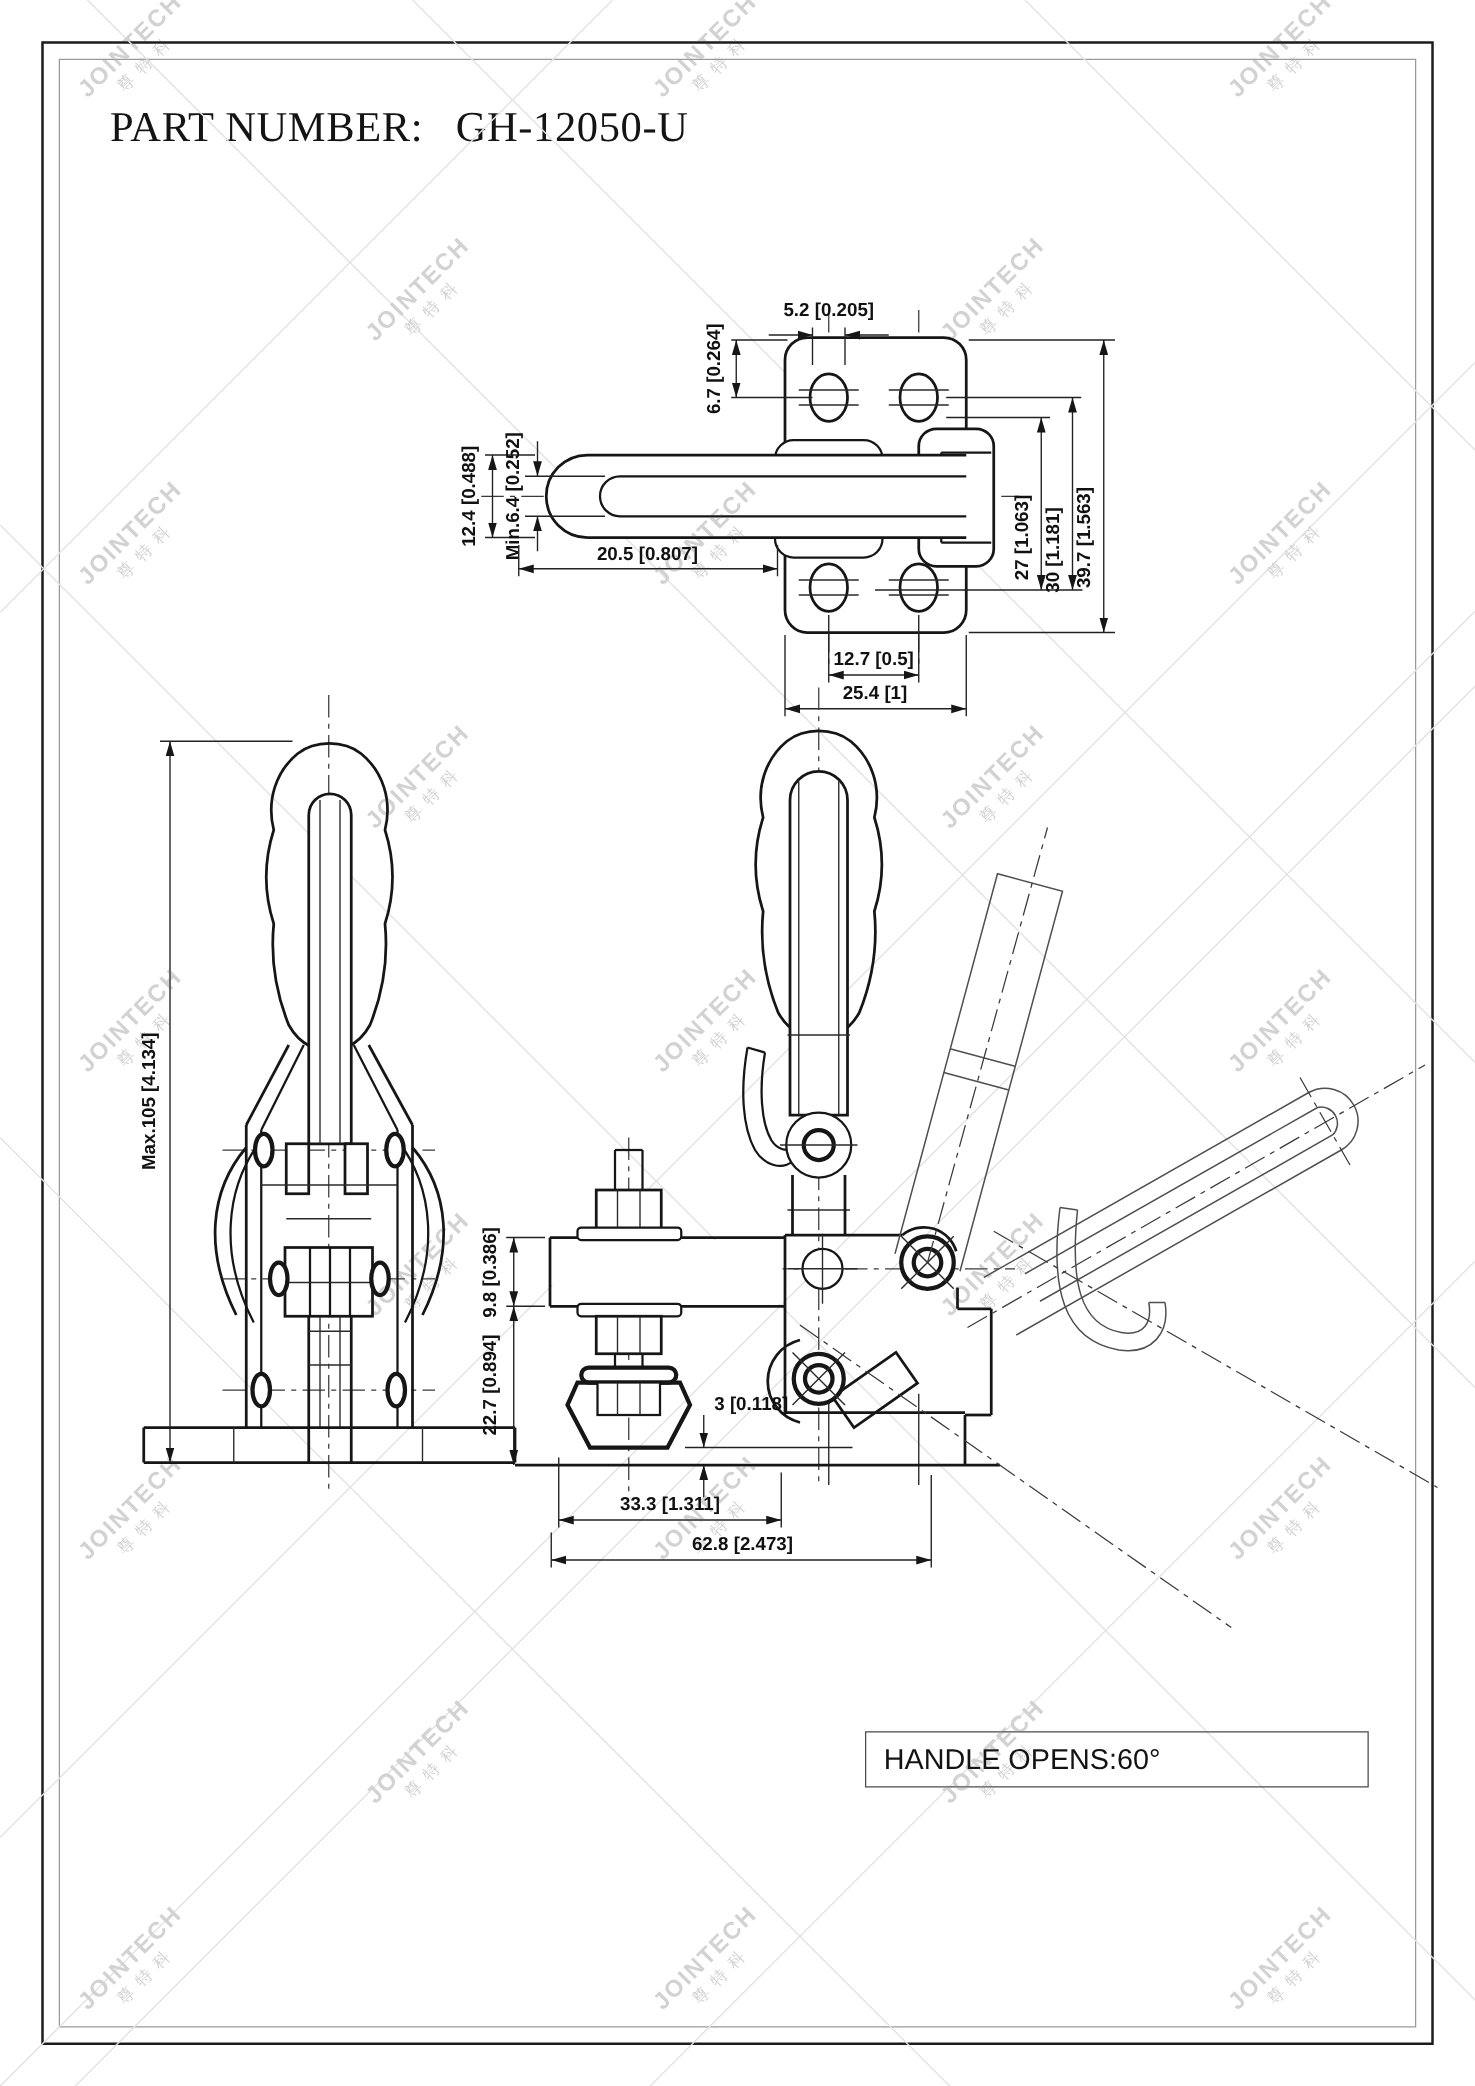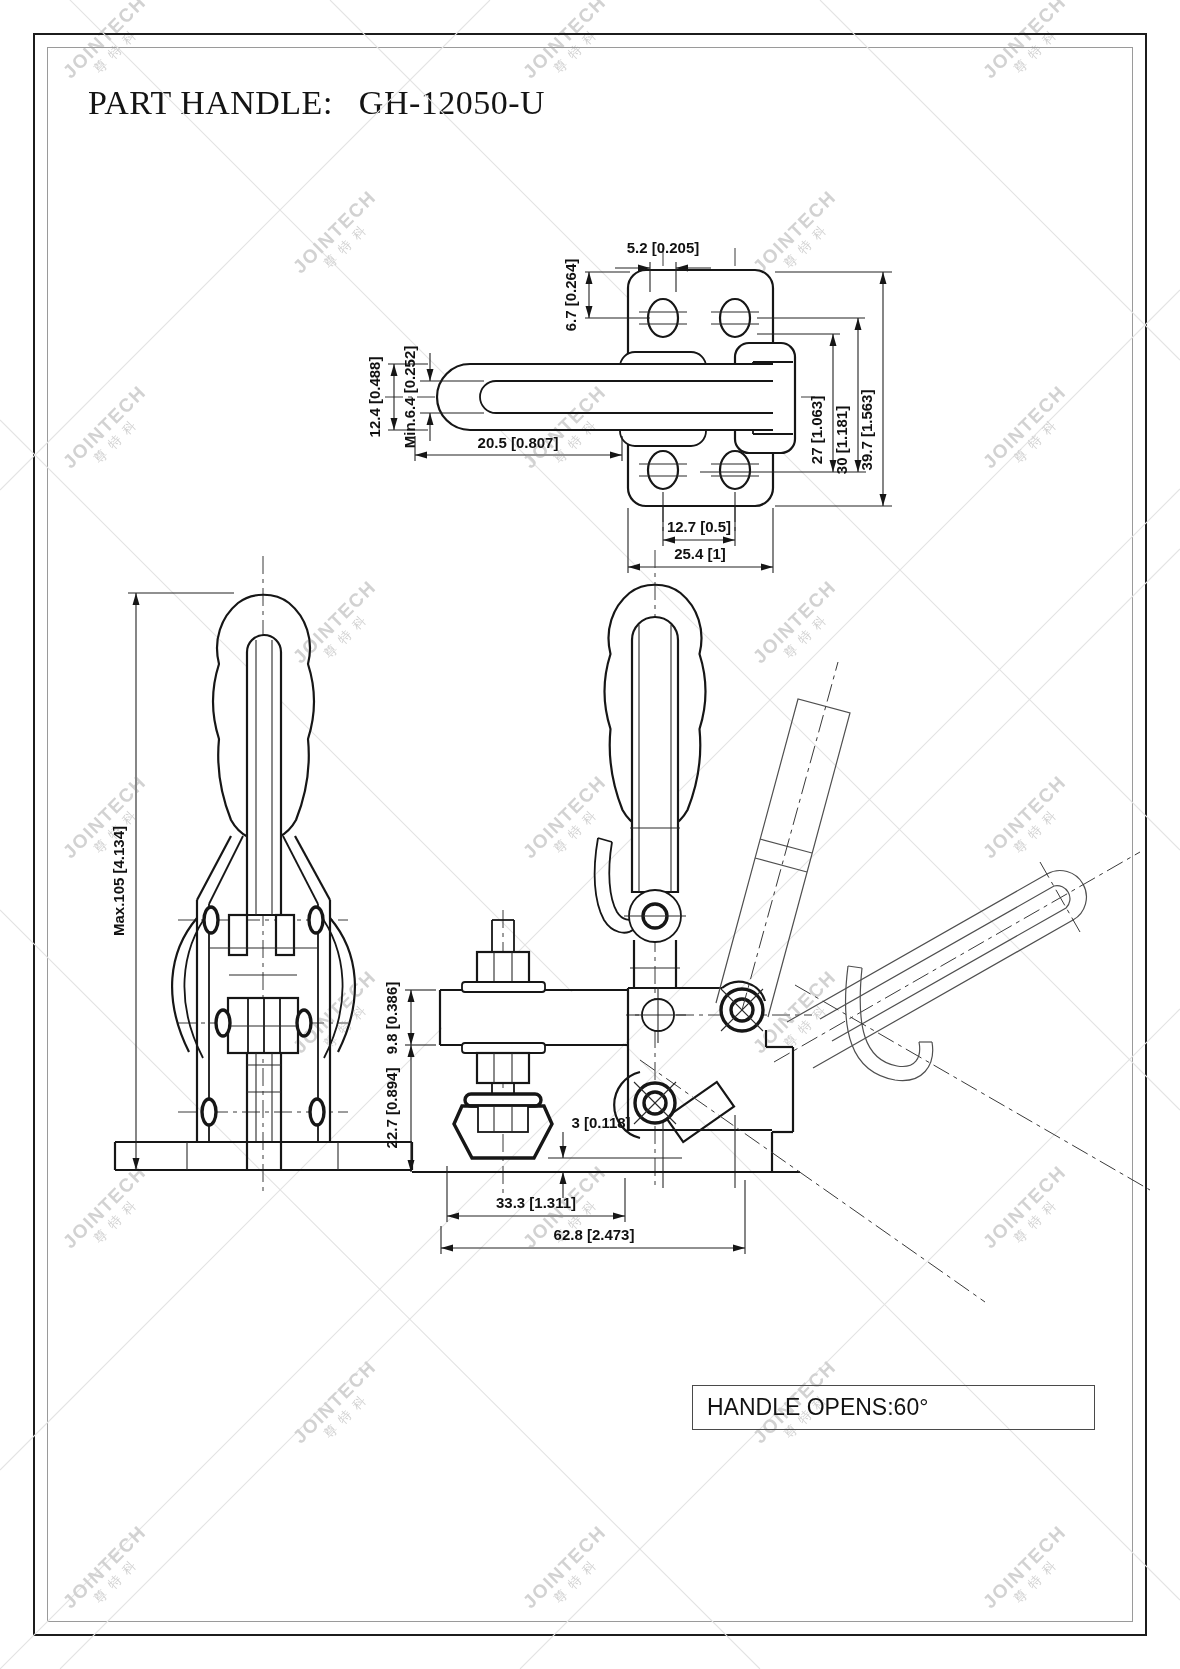--- a/index.html
+++ b/index.html
@@ -56,21 +56,21 @@
     <line x1="0" y1="1669" x2="1180" y2="489"></line>
     <line x1="520" y1="1669" x2="1180" y2="1009"></line>
     <line x1="60" y1="1669" x2="1180" y2="549"></line>
   </g>
 </svg>
 
 <div class="frame-outer"></div>
 <div class="frame-inner"></div>
 
 <div class="title">
-  <span>PART HANDLE:</span><span class="pn">GH-12050-U</span>
+  <span>PART NUMBER:</span><span class="pn">GH-12050-U</span>
 </div>
 
 <div id="wm-layer">
     <div class="wm" style="left: 40px; top: 25px; color: rgb(210, 210, 210);">
       <div class="wm-en">JOINTECH</div>
       <div class="wm-cn">尊特科</div>
     </div>
     <div class="wm" style="left: 500px; top: 25px; color: rgb(210, 210, 210);">
       <div class="wm-en">JOINTECH</div>
       <div class="wm-cn">尊特科</div>

